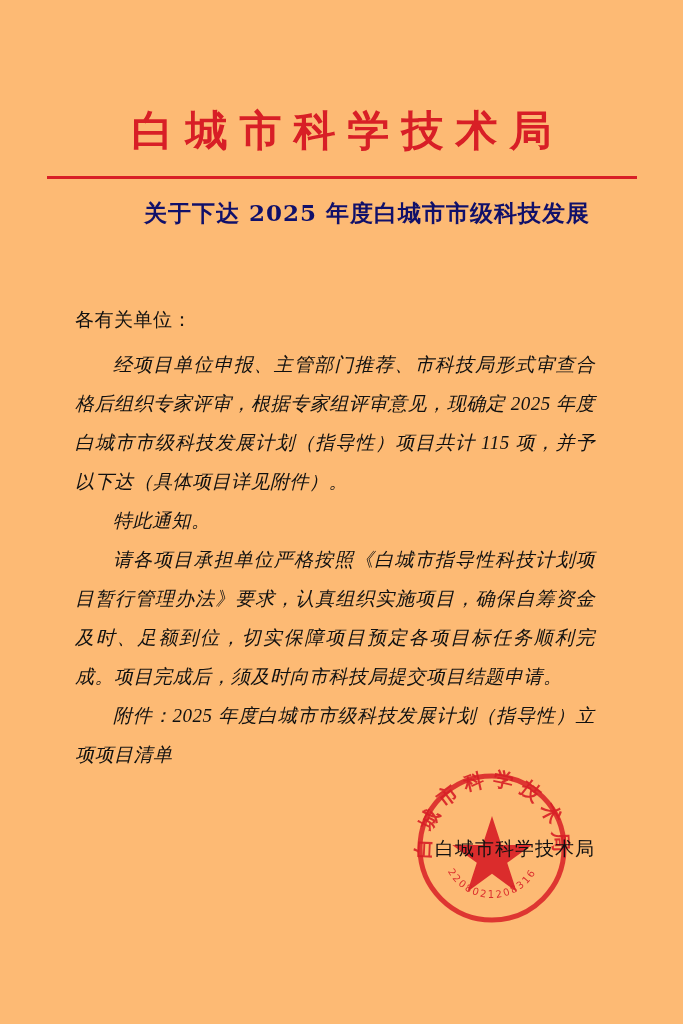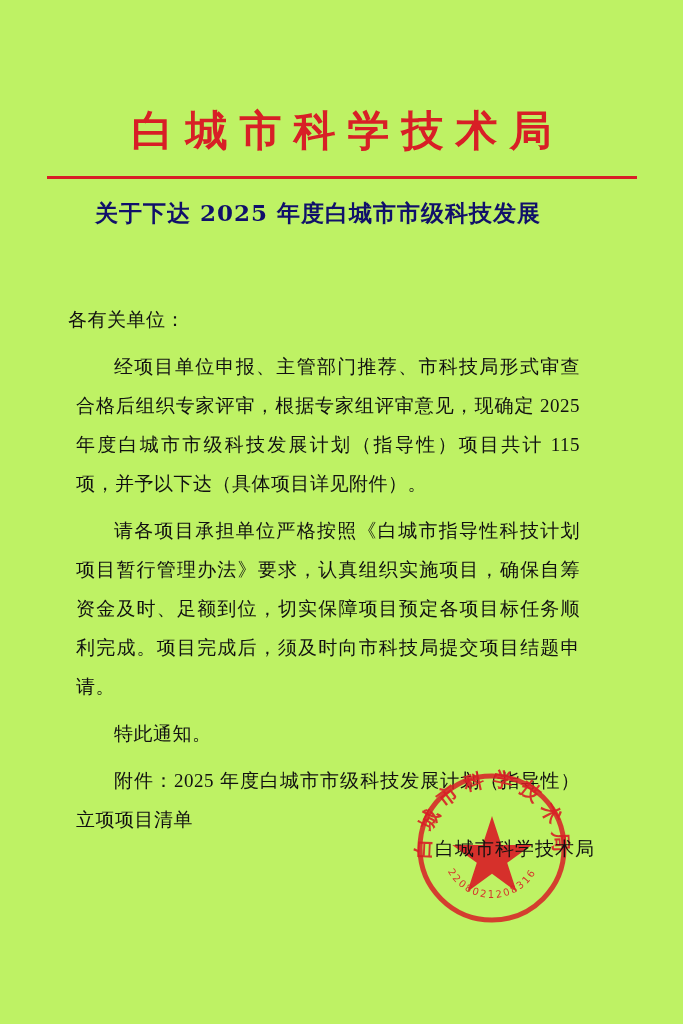--- a/index.html
+++ b/index.html
@@ -11,21 +11,21 @@
     height: 1024px;
     background: #ffffff;
     font-family: "Liberation Serif", "DejaVu Serif", serif;
     color: #000000;
     overflow: hidden;
   }
   .page {
     position: relative;
     width: 683px;
     height: 1024px;
-    background: #bef264;
+    background: #fdba74;
     box-sizing: border-box;
   }
 
   
   .masthead {
     position: absolute;
     left: 0;
     top: 108px;
     width: 683px;
     text-align: center;
@@ -46,50 +46,51 @@
     height: 3px;
     background: #d81f26;
   }
 
   
   .doc-title {
     position: absolute;
     left: 95px;
     top: 192px;
     width: 495px;
-    text-align: left;
+    text-align: right;
     font-family: "DejaVu Serif", "Liberation Serif", serif;
     font-weight: 700;
     font-size: 23px;
     line-height: 42px;
     color: #10106a;
     letter-spacing: 1px;
   }
   .doc-title .line2 {
     display: block;
   }
 
   
   .body-block {
     position: absolute;
-    left: 68px;
+    left: 75px;
     top: 300px;
     width: 520px;
     font-size: 19px;
     line-height: 39px;
     color: #111111;
     letter-spacing: 0.5px;
     text-align: justify;
   }
   .salutation {
     margin: 0 0 6px 0;
   }
   .para {
-    margin: 8px;
+    margin: 0;
     text-indent: 2em;
+    font-style: italic;
   }
 
   
   .signature {
     position: absolute;
     right: 88px;
     top: 830px;
     width: 260px;
     text-align: right;
     font-size: 19px;
@@ -128,22 +129,22 @@
     <div class="masthead-rule"></div>
   </div>
 
   <div class="doc-title">
     <span>关于下达 2025 年度白城市市级科技发展</span>
   </div>
 
   <div class="body-block">
     <p class="salutation">各有关单位：</p>
     <p class="para">经项目单位申报、主管部门推荐、市科技局形式审查合格后组织专家评审，根据专家组评审意见，现确定 2025 年度白城市市级科技发展计划（指导性）项目共计 115 项，并予以下达（具体项目详见附件）。</p>
+    <p class="para">特此通知。</p>
     <p class="para">请各项目承担单位严格按照《白城市指导性科技计划项目暂行管理办法》要求，认真组织实施项目，确保自筹资金及时、足额到位，切实保障项目预定各项目标任务顺利完成。项目完成后，须及时向市科技局提交项目结题申请。</p>
-    <p class="para">特此通知。</p>
     <p class="para">附件：2025 年度白城市市级科技发展计划（指导性）立项项目清单</p>
   </div>
 
   <div class="seal">
     <svg width="168" height="168" viewBox="0 0 168 168" xmlns="http://www.w3.org/2000/svg">
       <defs>
         <path id="sealArcTop" d="M 22,84 A 62,62 0 0 1 146,84" fill="none"></path>
         <path id="sealArcBottom" d="M 34,84 A 50,50 0 0 0 134,84" fill="none"></path>
       </defs>
       <circle cx="84" cy="84" r="72" fill="none" stroke="#d81f26" stroke-width="5" opacity="0.85"></circle>

